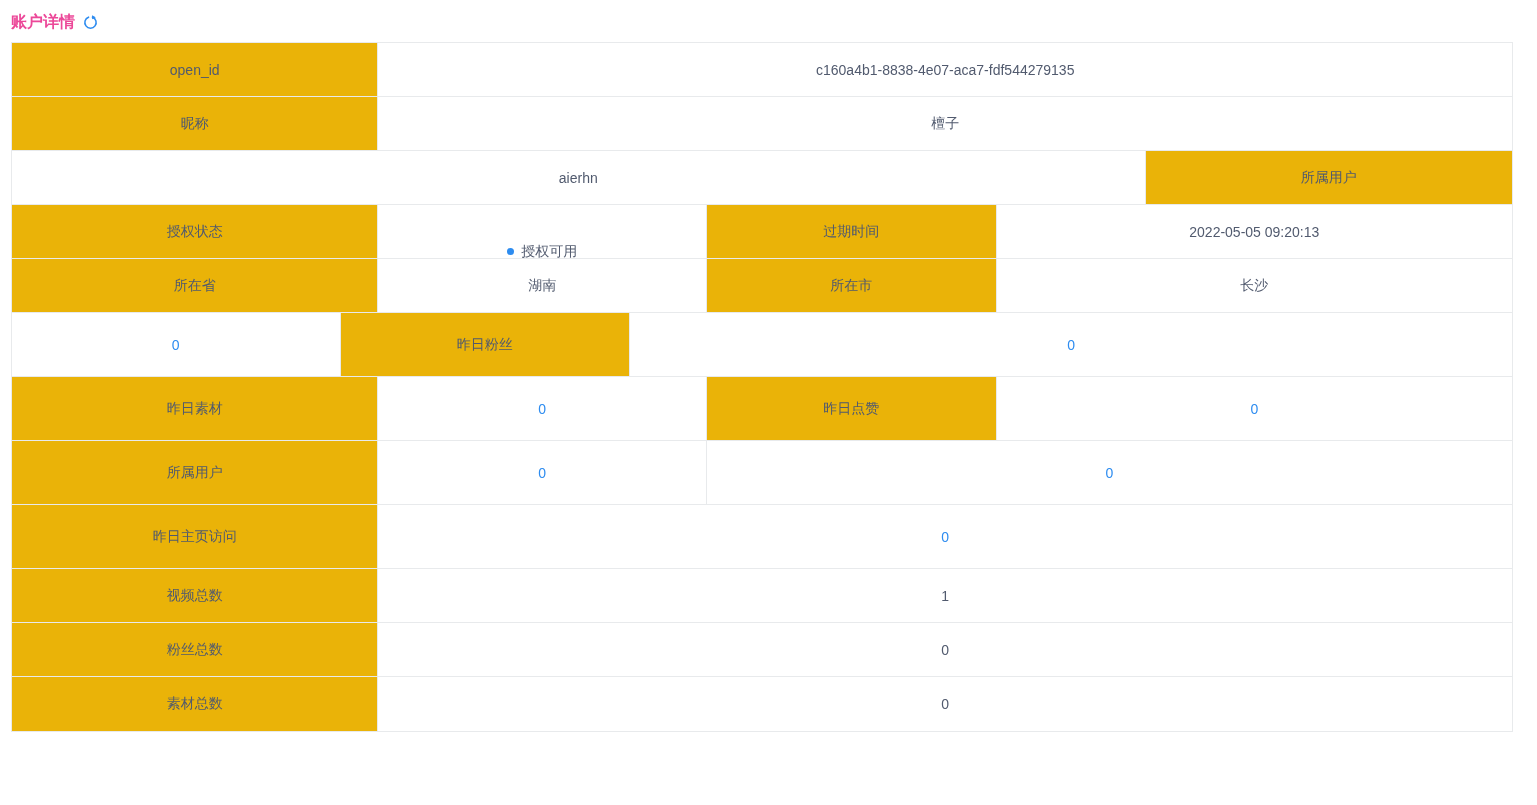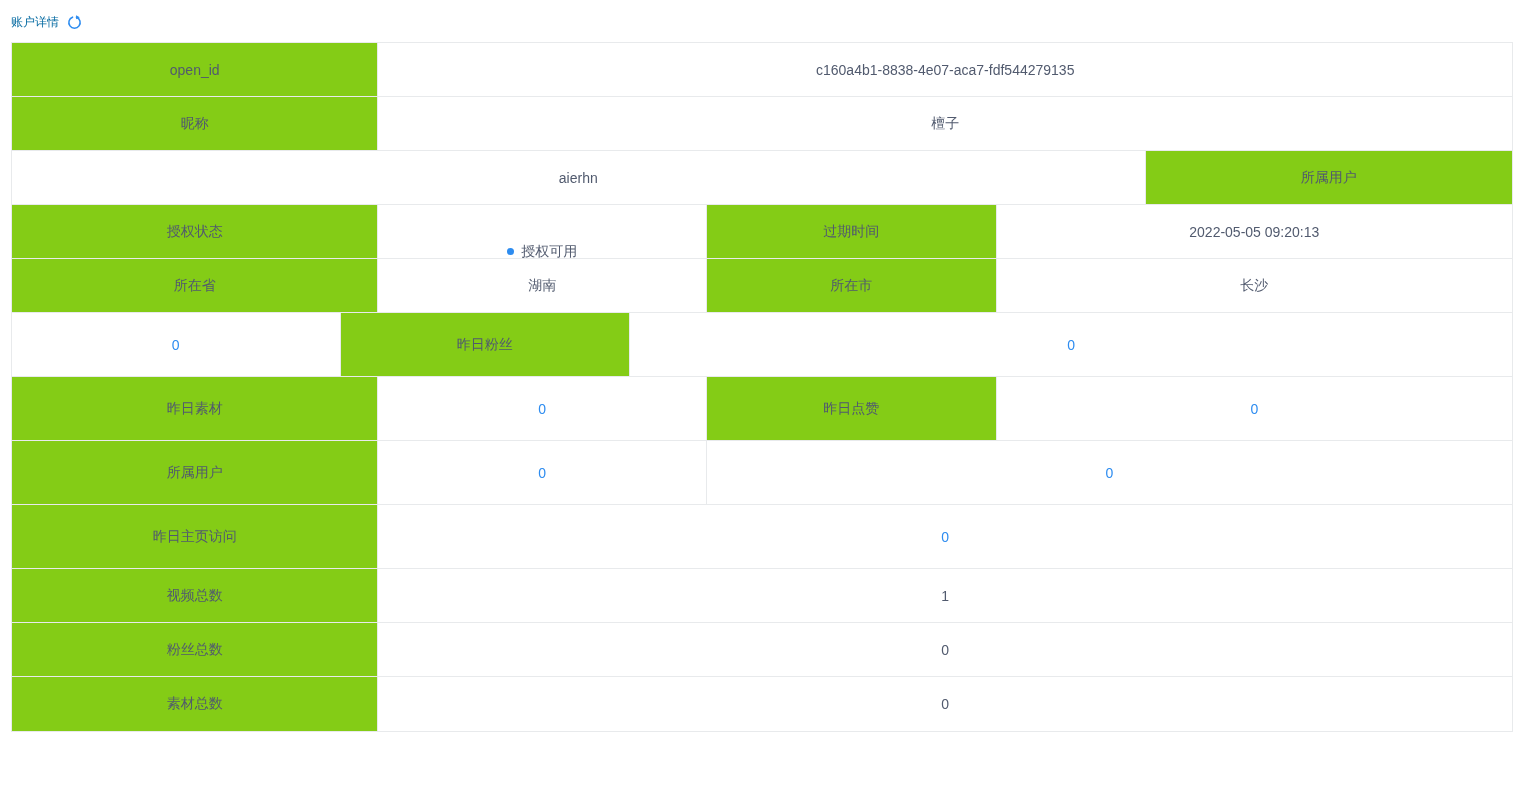--- a/index.html
+++ b/index.html
@@ -16,23 +16,23 @@
     padding: 0 24px 40px 11px;
   }
   .header {
     display: flex;
     align-items: center;
     gap: 7px;
     padding: 12px 0 11px 0;
     height: 42px;
   }
   .page-title {
-    color: #0369a1;
-    font-size: 12px;
-    font-weight: normal;
+    color: #ec4899;
+    font-size: 16px;
+    font-weight: bold;
     line-height: 22px;
   }
   .refresh-btn {
     display: inline-flex;
     align-items: center;
     cursor: pointer;
     margin-top: 1px;
   }
   .detail-table {
     border: 1px solid #e8eaec;
@@ -45,21 +45,21 @@
   .h65 { height: 64px; }
   .cell {
     display: flex;
     align-items: center;
     justify-content: center;
     text-align: center;
     padding: 0 16px;
     overflow: hidden;
   }
   .cell:not(:last-child) { border-right: 1px solid #e8eaec; }
-  .cell.label { background: #84cc16; }
+  .cell.label { background: #eab308; }
   .c1 { width: 24.43%; flex-shrink: 0; }
   .c2 { width: 21.90%; flex-shrink: 0; }
   .c3 { width: 19.31%; flex-shrink: 0; }
   .c4 { flex: 1; }
   .cspan { flex: 1; }
   a.num-link {
     color: #2d8cf0;
     text-decoration: none;
     cursor: pointer;
   }

